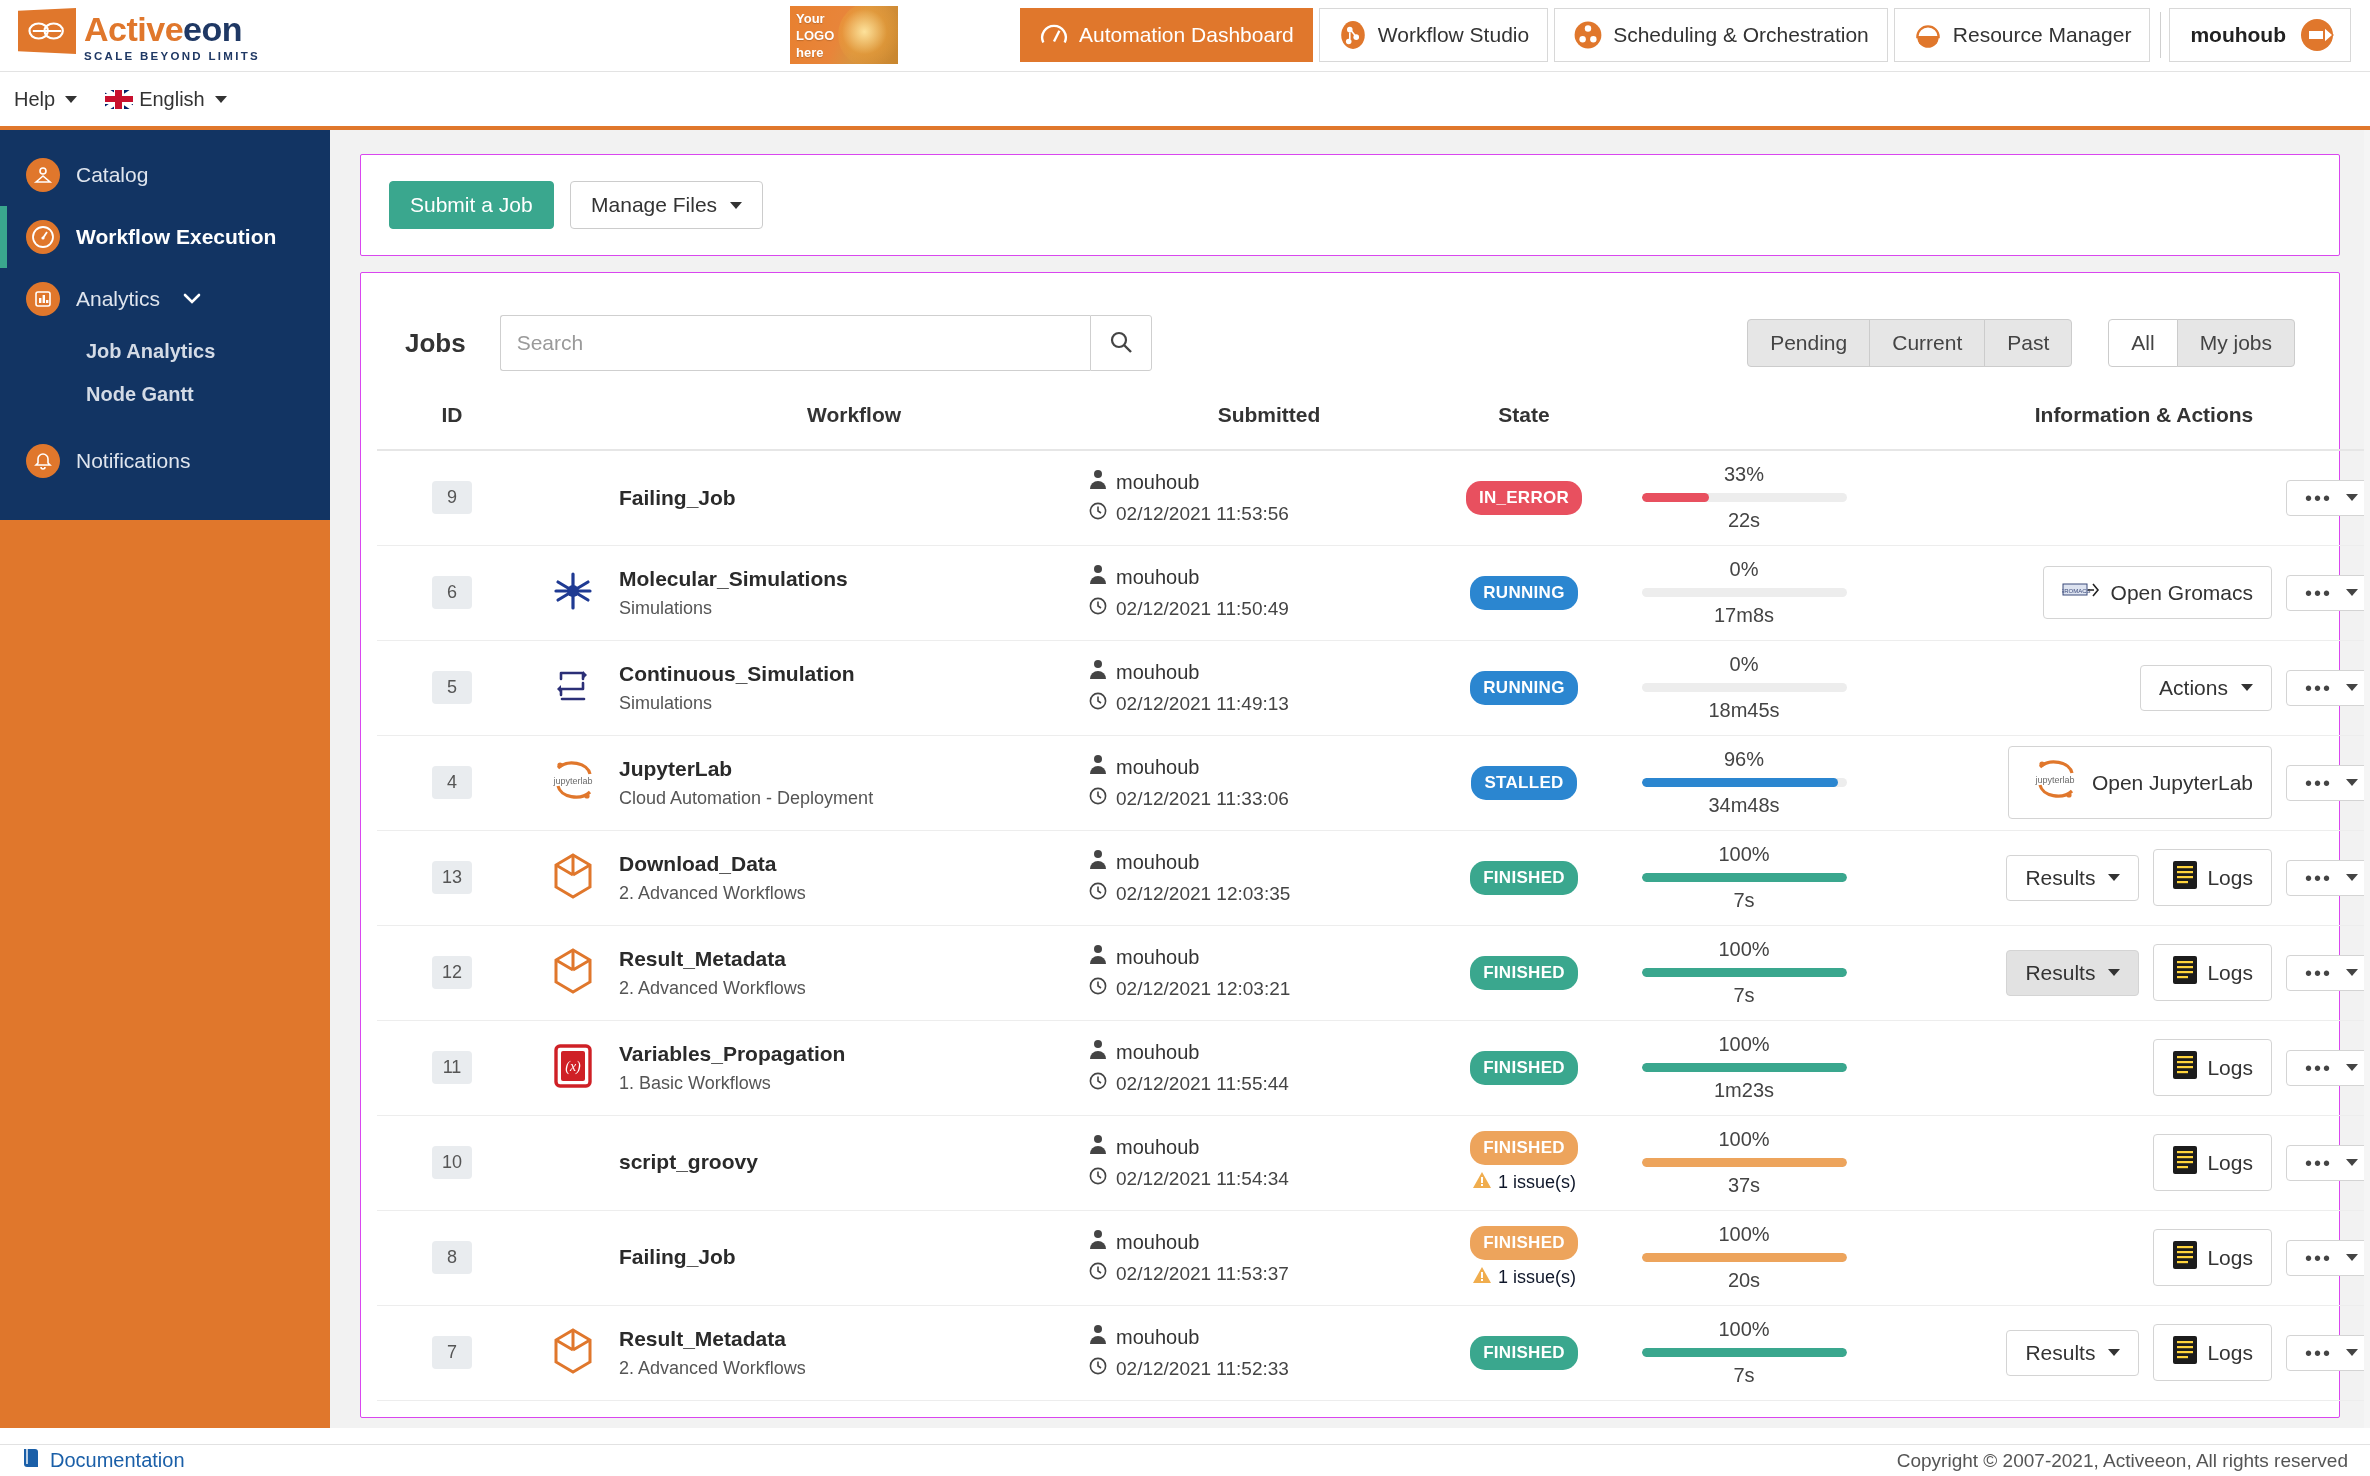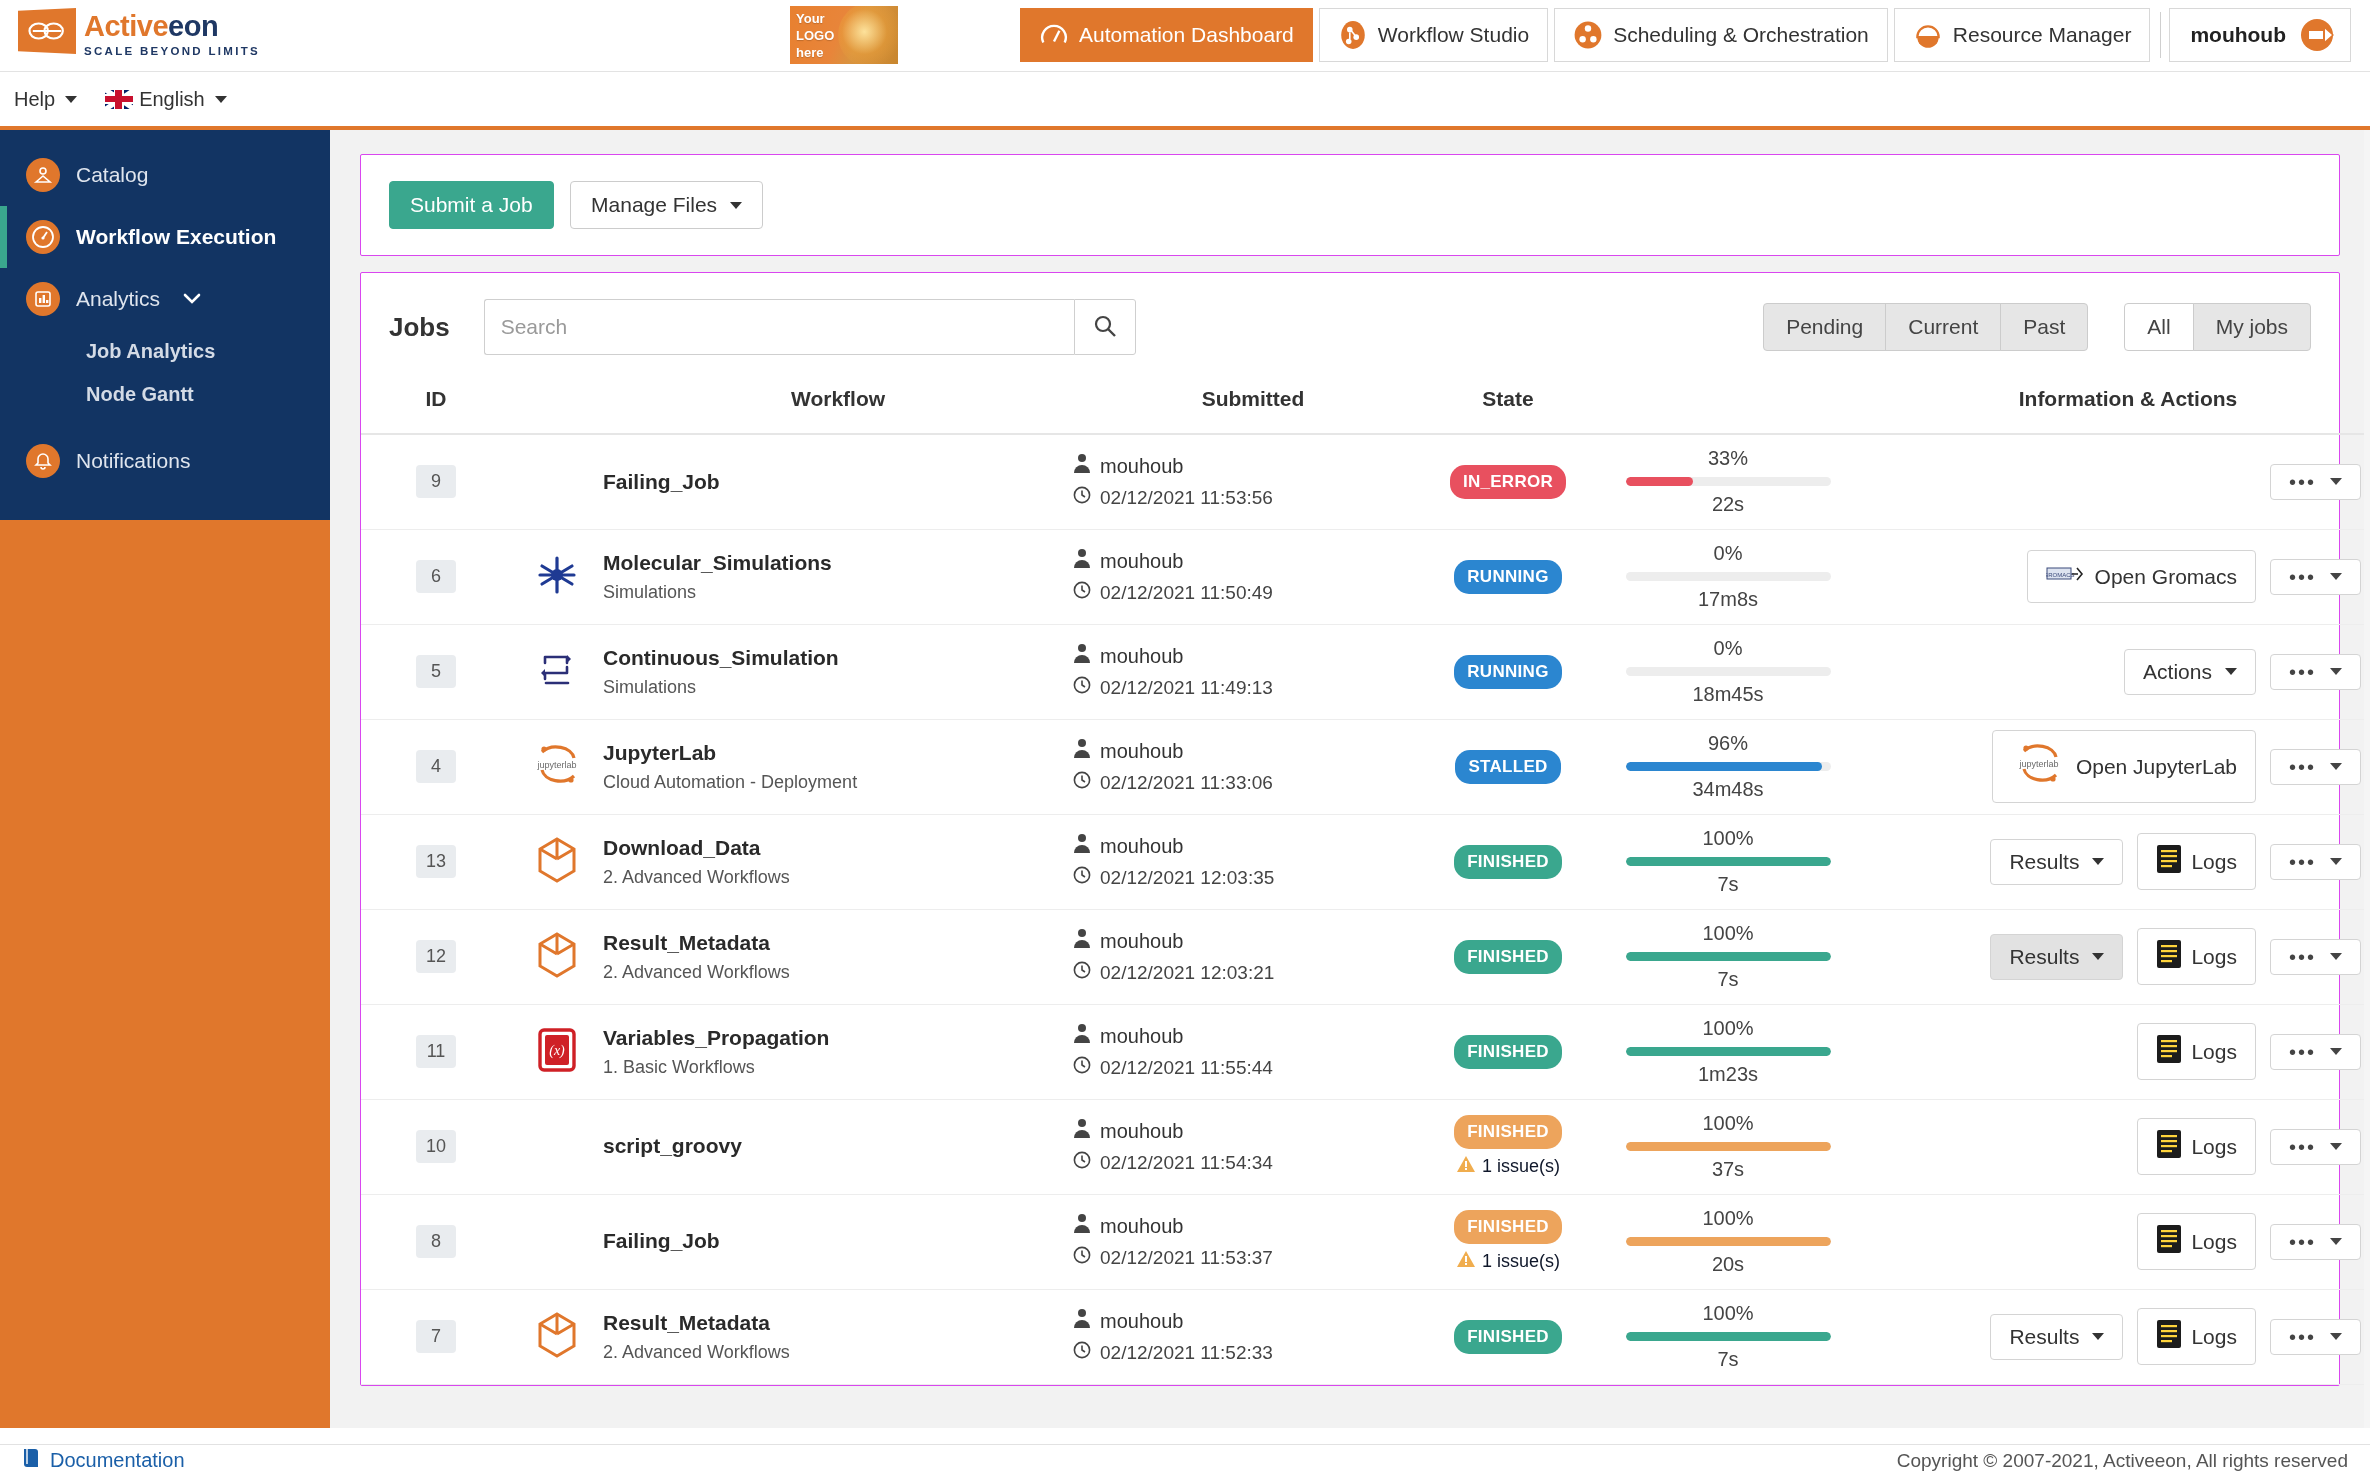--- a/index.html
+++ b/index.html
@@ -19,21 +19,21 @@
   }
   .brand { position: absolute; left: 18px; top: 8px; display: flex; align-items: flex-start; }
   .brand-mark {
     width: 58px; height: 46px; background: #e0772c;
     clip-path: polygon(0% 6%, 100% 0%, 100% 100%, 0% 94%);
     display: flex; align-items: center; justify-content: center;
   }
   .brand-mark svg { width: 40px; height: 22px; }
   .brand-text { margin-left: 8px; padding-top: 4px; }
   .brand-title {
-    font-size: 29px; font-weight: bold; letter-spacing: -0.5px;
+    font-size: 34px; font-weight: bold; letter-spacing: -0.5px;
     line-height: 1; color: #e0772c;
   }
   .brand-title .dark { color: #1f3864; }
   .brand-sub {
     font-size: 11.5px; letter-spacing: 2.3px; color: #1f3864;
     font-weight: bold; margin-top: 4px;
   }
 
   .logo-banner {
     position: absolute; left: 790px; top: 6px;
@@ -147,21 +147,21 @@
   .toolbar-card { padding: 26px 28px; margin-bottom: 16px; }
   .btn {
     display: inline-flex; align-items: center; gap: 9px;
     font-size: 21px; padding: 11px 20px; border-radius: 4px;
     border: 1px solid #cccccc; background: #ffffff; color: #333333;
     cursor: pointer; white-space: nowrap;
   }
   .btn-primary {
     background: #3aa78e; border-color: #3aa78e; color: #ffffff;
   }
-  .jobs-card { padding: 0; }
+  .jobs-card { padding: 16px; }
   .jobs-head {
     display: flex; align-items: center; padding: 26px 28px 22px 28px;
   }
   .jobs-title { font-size: 26px; font-weight: bold; color: #333333; margin-right: 34px; }
   .search-wrap { display: flex; }
   .search-input {
     width: 590px; height: 56px; border: 1px solid #cfcfcf; border-right: none;
     padding: 0 16px; font-size: 21px; color: #555; outline: none;
     font-family: "Liberation Sans", sans-serif; background:#fff;
     border-radius: 3px 0 0 3px;

